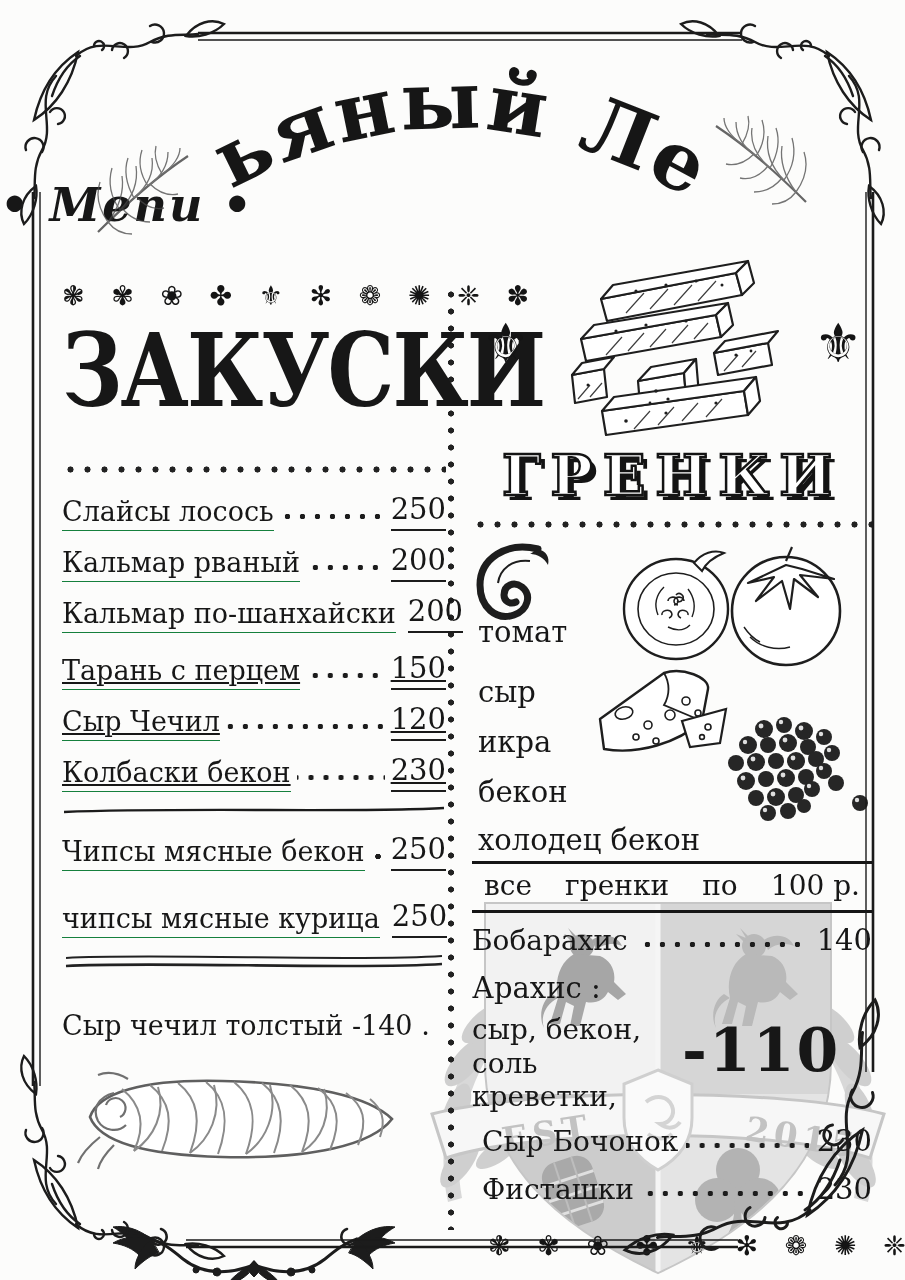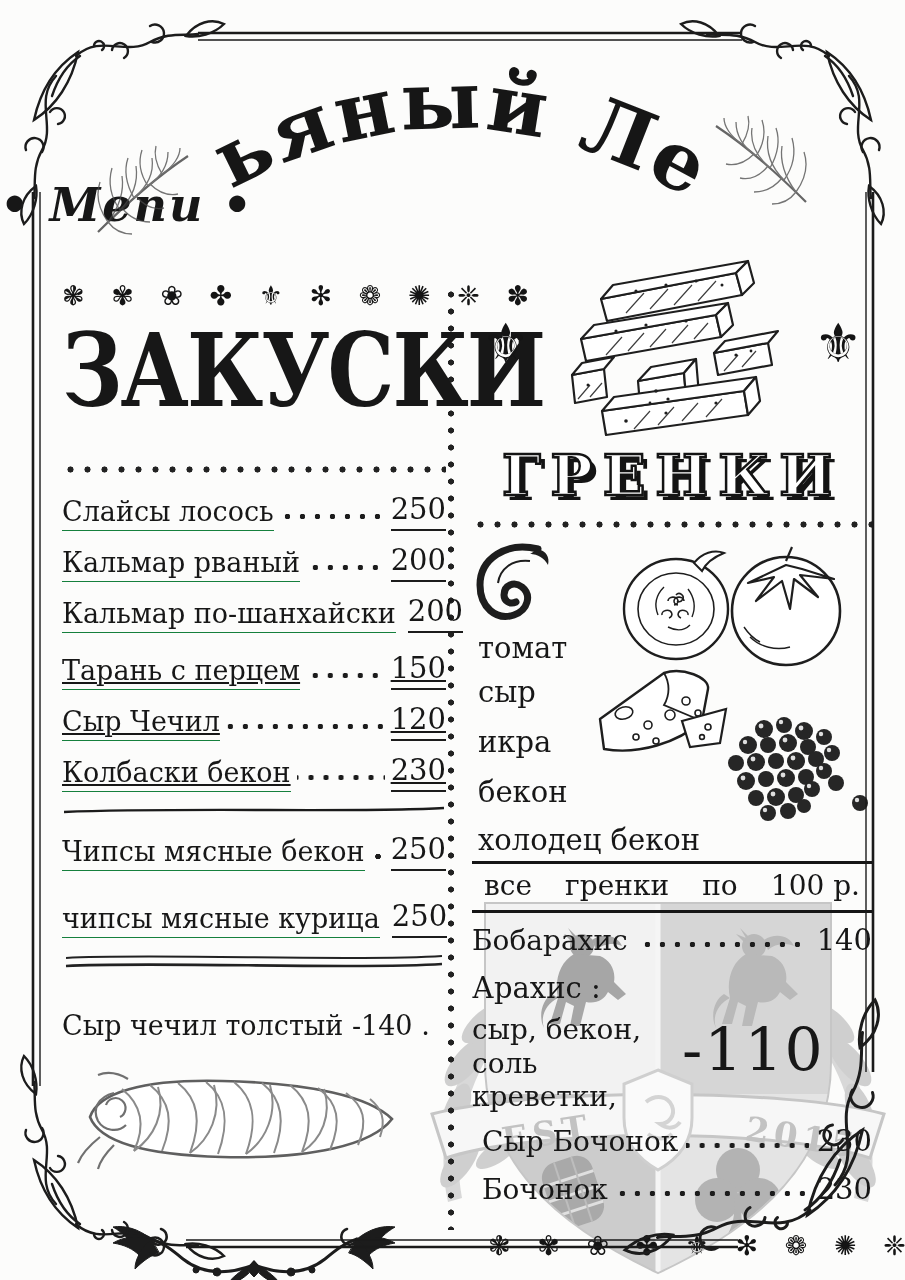--- a/index.html
+++ b/index.html
@@ -44,21 +44,21 @@
   .note{font-size:27px;margin-top:38px;}
   
   .crouton-row{display:flex;align-items:center;justify-content:center;gap:16px;height:188px;}
   .toppings{position:relative;height:322px;}
   .top-label{position:absolute;left:6px;font-size:29px;white-space:nowrap;}
   .banner{display:flex;justify-content:space-between;align-items:baseline;
      border-top:3px solid #161616;border-bottom:3px solid #161616;
      padding:5px 12px 8px 12px;font-size:28px;margin-bottom:10px;}
   .peanut-row{display:flex;align-items:flex-start;margin:2px 0 10px 0;}
   .peanut-lines{font-size:28px;line-height:1.2;width:210px;}
-  .peanut-price{font-size:60px;font-weight:normal;letter-spacing:2px;margin-top:2px;}
+  .peanut-price{font-size:60px;font-weight:bold;letter-spacing:2px;margin-top:2px;}
   .rows2{padding-left:10px;}
   .orn-bottom{margin-top:24px;padding-left:16px;}
   .flourish-wrap{margin-top:28px;text-align:center;}
   svg{display:block;}
   svg.inline{display:inline-block;}
 </style>
 </head>
 <body>
 
 <div class="page">
@@ -459,21 +459,21 @@
             <circle cx="121" cy="43" r="2.2"></circle>
           <circle cx="35" cy="71" r="2.4"></circle>
             <circle cx="75" cy="68" r="2.4"></circle>
             <circle cx="113" cy="61" r="2.2"></circle>
           <circle cx="65" cy="87" r="2.4"></circle>
             <circle cx="101" cy="79" r="2.2"></circle>
             <circle cx="149" cy="93" r="2.2"></circle>
           <circle cx="57" cy="103" r="2.2"></circle>
         </g>
       </svg>
-      <div class="top-label" style="top:92px;">томат</div>
+      <div class="top-label" style="top:76px;">томат</div>
       <div class="top-label" style="top:136px;">сыр</div>
       <div class="top-label" style="top:186px;">икра</div>
       <div class="top-label" style="top:236px;">бекон</div>
       <div class="top-label" style="top:284px;">холодец бекон</div>
     </div>
 
     <div class="banner">
       <span>все</span>
       <span>гренки</span>
       <span>по</span>
@@ -497,21 +497,21 @@
       <div class="peanut-price">-110</div>
     </div>
 
     <div class="rows2">
       <div class="ri">
         <span>Сыр Бочонок</span>
         <span class="mi-dots"></span>
         <span class="ri-price">230</span>
       </div>
       <div class="ri">
-        <span>Бочонок</span>
+        <span>Фисташки</span>
         <span class="mi-dots"></span>
         <span class="ri-price">230</span>
       </div>
     </div>
 
     <div class="orn-row orn-bottom">❃ ✾ ❀ ✤ ⚜ ✻ ❁ ✺ ❈ ✽</div>
   </div>
 
 </div>
 

